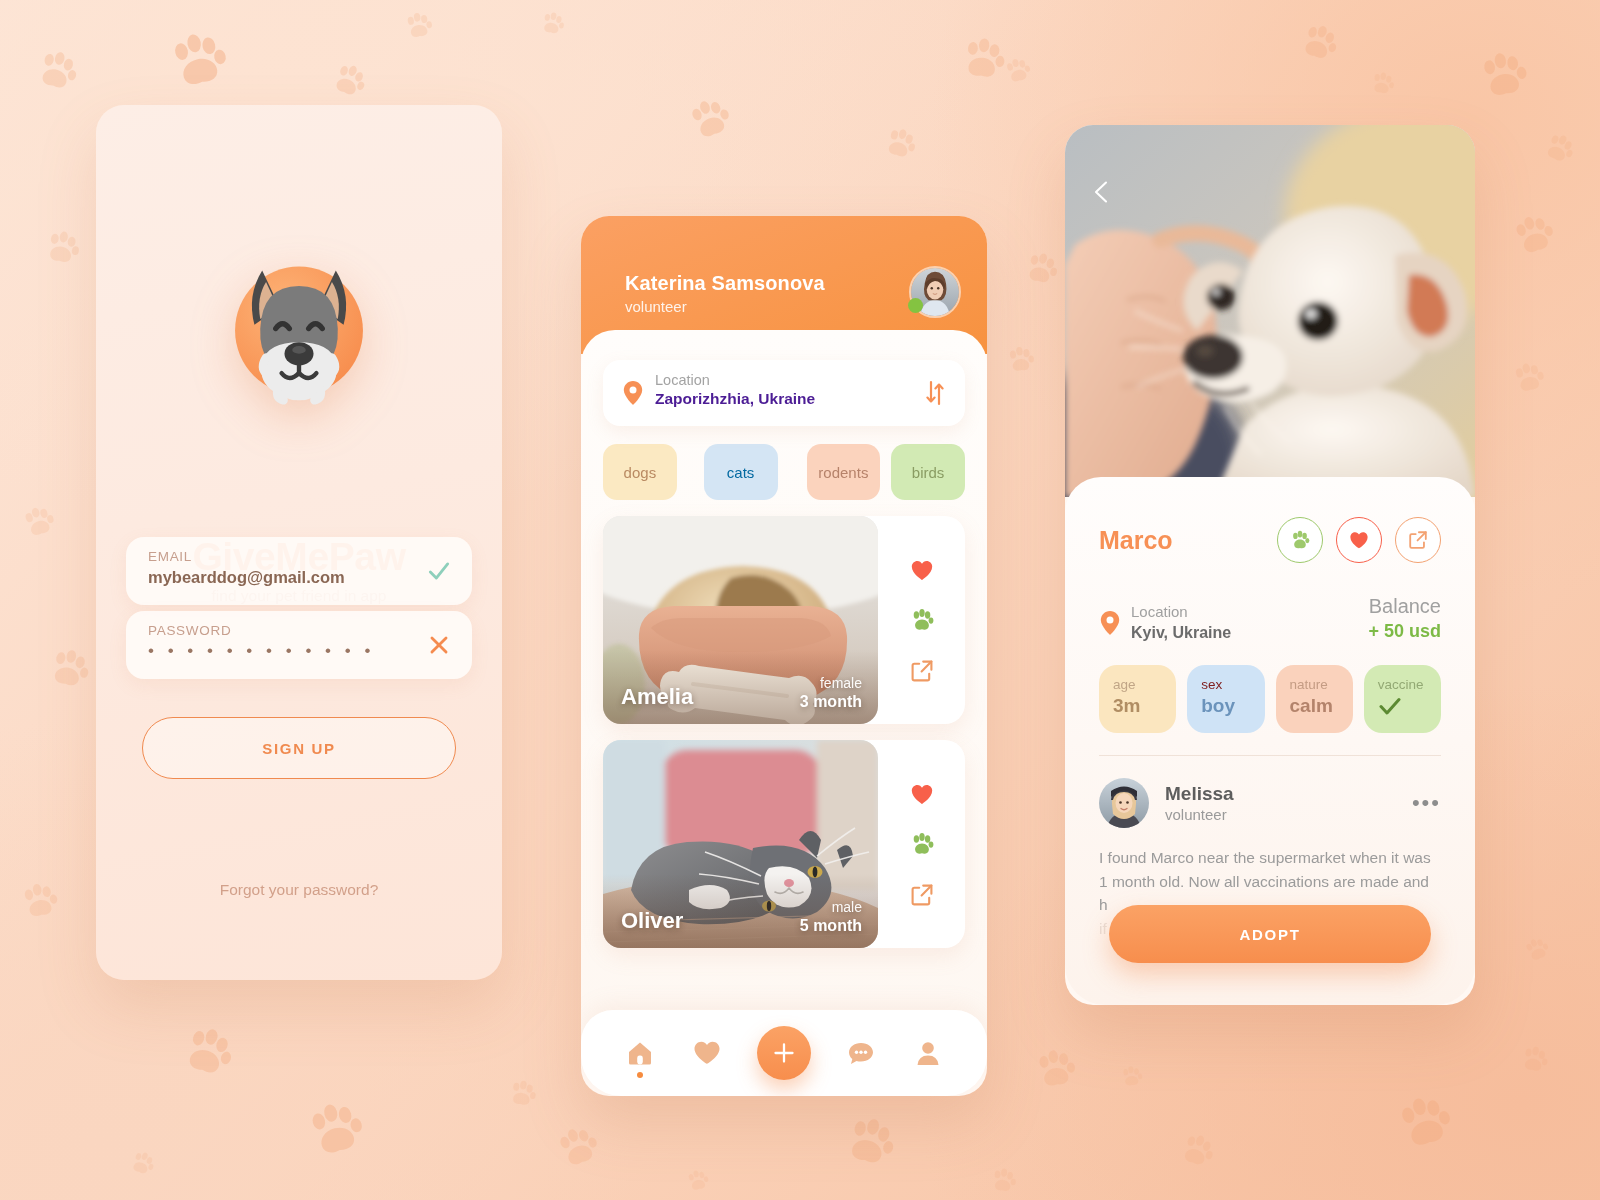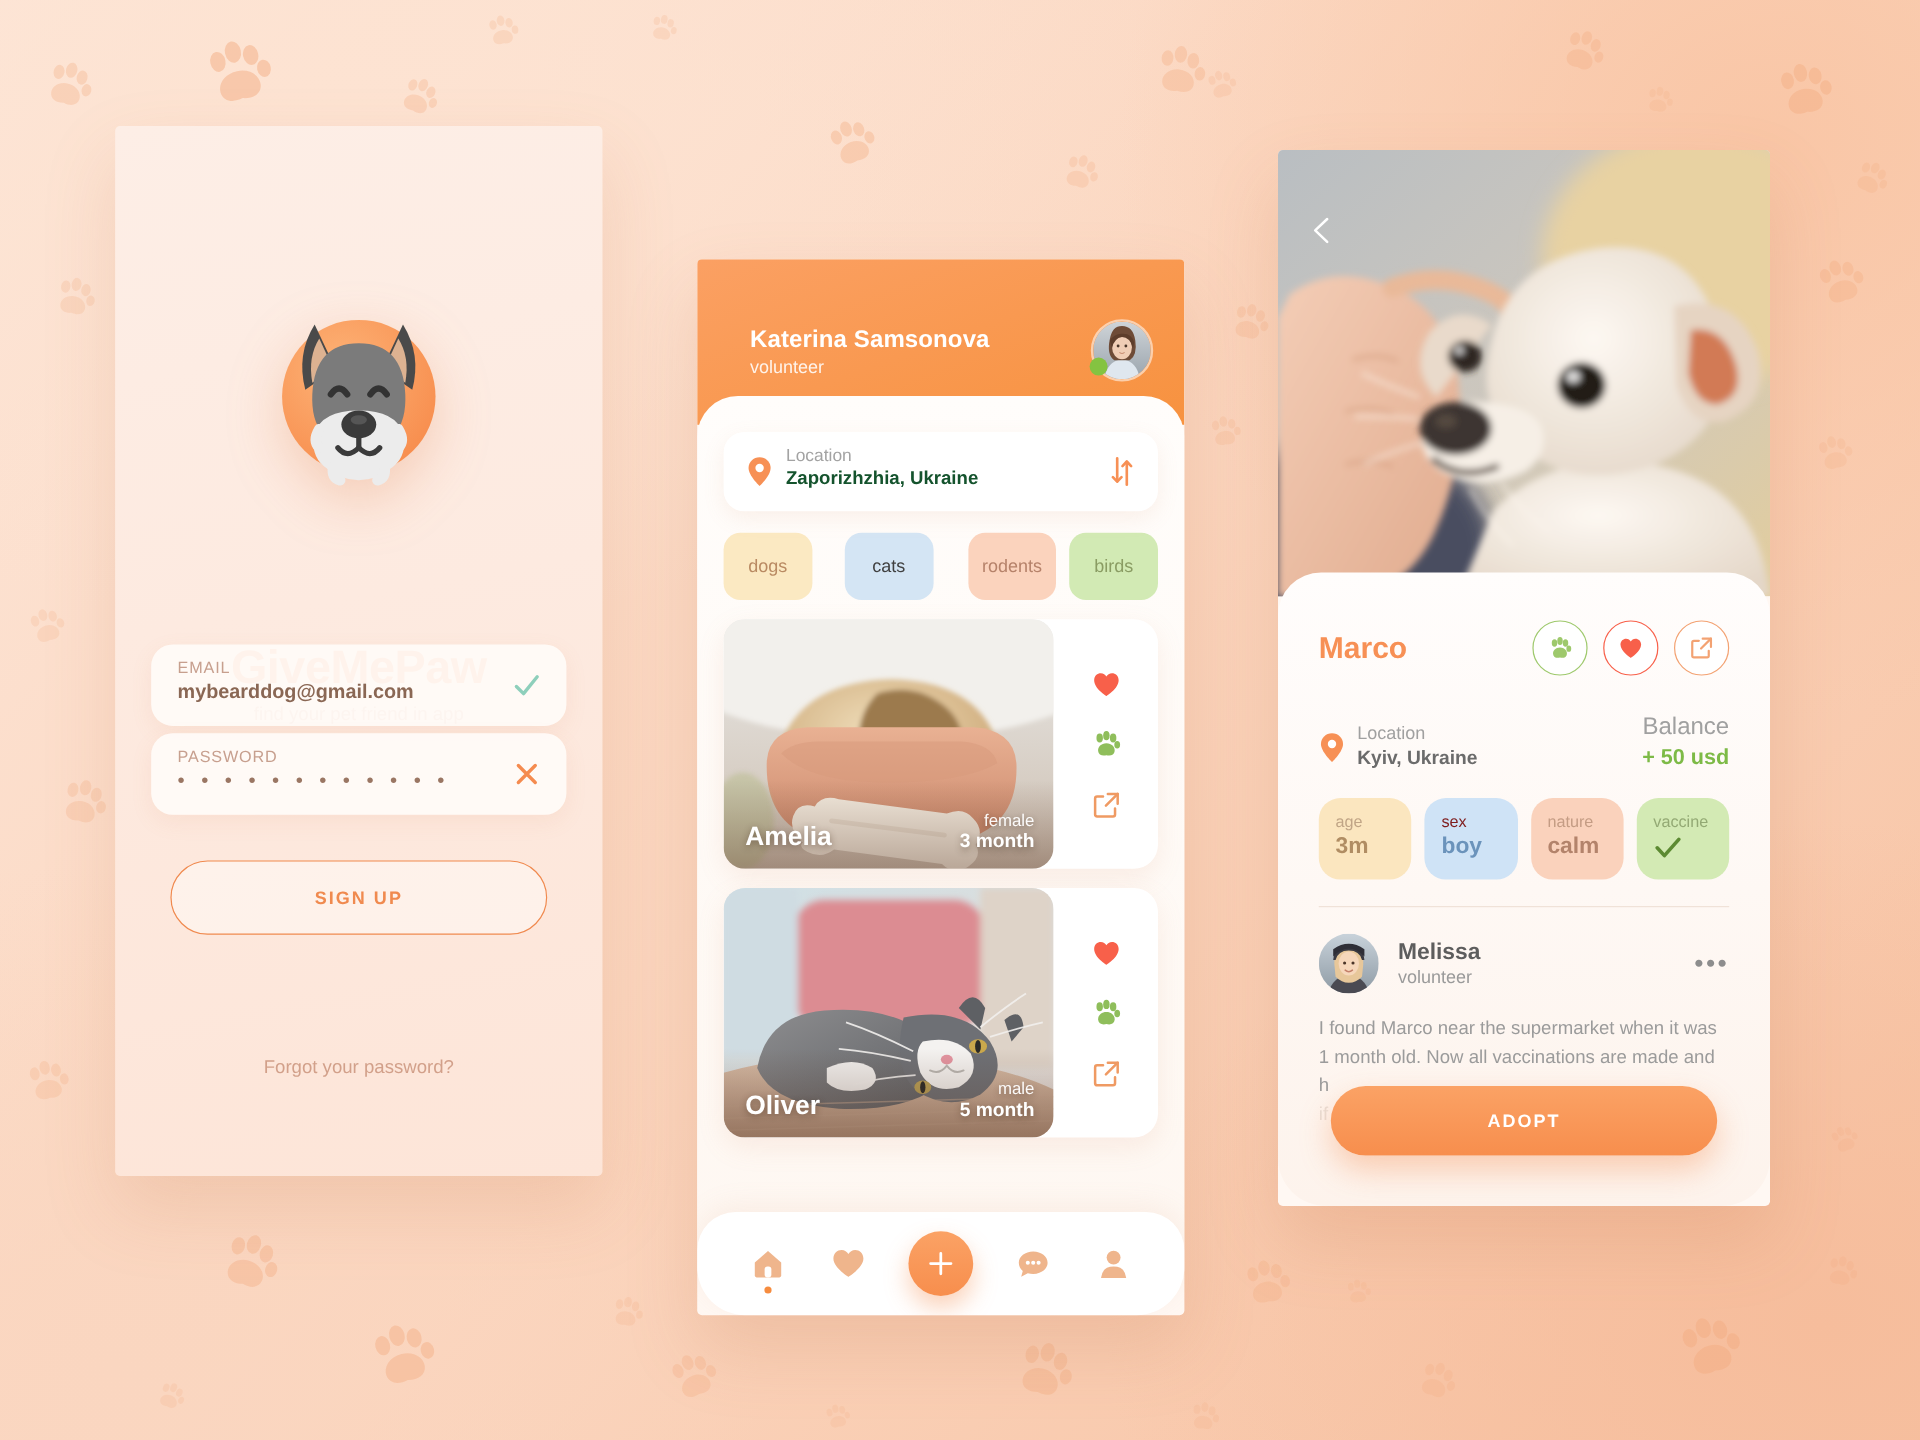--- a/index.html
+++ b/index.html
@@ -24,21 +24,21 @@
   }
 
   
   #paws { position: absolute; inset: 0; pointer-events: none; }
   .paw { position: absolute; color: #f3a97c; }
   .paw svg { display: block; width: 100%; height: 100%; }
 
   
   .phone {
     position: absolute;
-    border-radius: 4px;
+    border-radius: 28px;
     overflow: hidden;
   }
 
   
   #phone-login {
     left: 96px; top: 105px; width: 406px; height: 875px;
     background: linear-gradient(170deg, #fdeee6 0%, #fdeae0 45%, #fde5d8 100%);
     box-shadow: 0 28px 60px rgba(197,120,78,0.18);
   }
   .login-inner { position: relative; width: 100%; height: 100%; padding: 14px 28px; }
@@ -146,21 +146,21 @@
 
   .location-card {
     position: relative;
     background: #ffffff; border-radius: 17px;
     height: 66px; padding: 11px 18px 0 52px;
     box-shadow: 0 6px 18px rgba(214,150,115,0.12);
   }
   .pin-icon { position: absolute; left: 19px; top: 50%; transform: translateY(-50%); width: 22px; height: 26px; }
   .pin-icon svg { display:block; width:100%; height:100%; }
   .loc-label { font-size: 14.5px; color: #a3a3a3; line-height: 1.25; }
-  .loc-value { font-size: 15.5px; font-weight: bold; color: #14532d; line-height: 1.3; }
+  .loc-value { font-size: 15.5px; font-weight: bold; color: #4c1d95; line-height: 1.3; }
   .sort-icon { position: absolute; right: 18px; top: 50%; transform: translateY(-50%); width: 24px; height: 26px; }
   .sort-icon svg { display: block; width: 100%; height: 100%; }
 
   .chips { display: flex; gap: 11px; margin-top: 18px; }
   .chip {
     flex: 1; height: 56px; border-radius: 14px;
     display: flex; align-items: center; justify-content: center;
     font-size: 15px; cursor: pointer;
   }
 
@@ -741,21 +741,21 @@
             <path d="M8 2 L8 21" stroke="#f79055" stroke-width="2.2" stroke-linecap="round"></path>
             <path d="M4.4 17.6 L8 21.4 L11.6 17.6" stroke="#f79055" stroke-width="2.2" fill="none" stroke-linecap="round" stroke-linejoin="round"></path>
             <path d="M16 24 L16 5" stroke="#f79055" stroke-width="2.2" stroke-linecap="round"></path>
             <path d="M12.4 8.4 L16 4.6 L19.6 8.4" stroke="#f79055" stroke-width="2.2" fill="none" stroke-linecap="round" stroke-linejoin="round"></path>
           </svg>
         </div>
       </div>
 
       <div class="chips" id="category-chips">
           <div class="chip" style="background: rgb(251, 233, 194); color: rgb(185, 138, 98);">dogs</div>
-          <div class="chip" style="background: rgb(212, 229, 244); color: #404040; margin-left: 16px;">cats</div>
+          <div class="chip" style="background: rgb(212, 229, 244); color: #0369a1; margin-left: 16px;">cats</div>
           <div class="chip" style="background: rgb(251, 211, 189); color: rgb(182, 130, 106); margin-left: 18px;">rodents</div>
           <div class="chip" style="background: rgb(210, 234, 180); color: rgb(138, 156, 99);">birds</div>
         </div>
 
       <div id="pet-list">
           <div class="pet-card">
             <div class="pet-photo">
               <svg viewBox="0 0 275 208" preserveAspectRatio="xMidYMid slice">
       <defs>
         <linearGradient id="pA" x1="0" y1="0" x2="0" y2="1">

